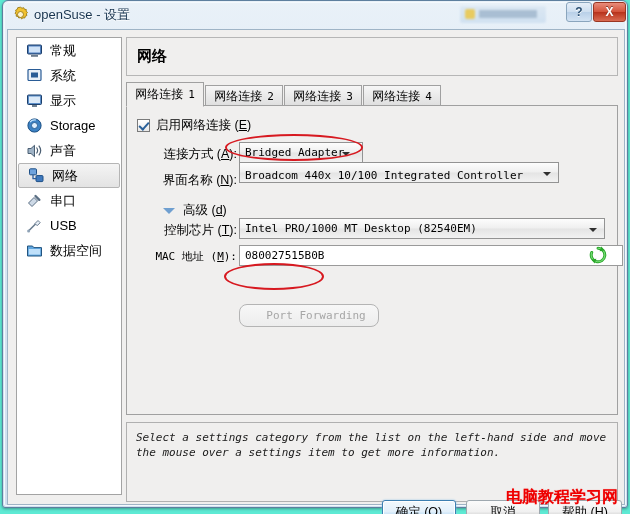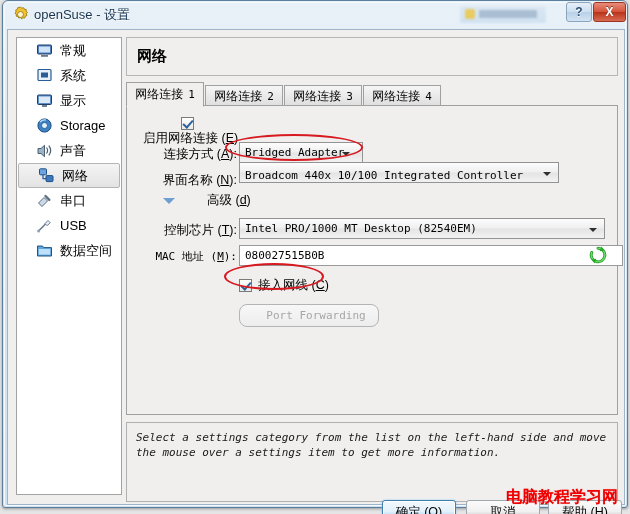--- a/index.html
+++ b/index.html
@@ -10,21 +10,21 @@
   body {
     font-family: "Liberation Sans", "DejaVu Sans", sans-serif;
     font-size: 12px;
     color: #000;
   }
   #screen {
     position: relative;
     width: 630px;
     height: 514px;
     overflow: hidden;
-    background: #e5e5e5;
+    background: #5eead4;
   }
 
   
   .window {
     position: absolute;
     left: 2px;
     top: 0px;
     width: 626px;
     height: 508px;
     border: 1px solid #5d7f9e;
@@ -137,21 +137,21 @@
     background: #ffffff;
     border: 1px solid #a3a3a3;
     box-sizing: border-box;
     overflow: hidden;
   }
   .side-item {
     position: relative;
     height: 25px;
     display: flex;
     align-items: center;
-    padding-left: 19px;
+    padding-left: 9px;
     box-sizing: border-box;
     white-space: nowrap;
   }
   .side-item.selected {
     background: linear-gradient(to bottom, #f4f4f4, #e3e3e3);
     border: 1px solid #b5b5b5;
     border-radius: 2px;
     margin: 0 1px;
     height: 25px;
   }
@@ -565,38 +565,38 @@
             <span style="margin-left:5px;">3</span>
           </div>
           <div class="tab" style="left:237px; width:78px;">
             <span class="cjk">网络连接</span>
             <span style="margin-left:5px;">4</span>
           </div>
         </div>
 
         <div class="tabpanel">
 
-          <div class="chk-row" style="left:10px; top:11px;flex-direction:column;">
+          <div class="chk-row" style="left:10px; top:11px;">
             <span class="checkbox checked"></span>
             <span class="chk-label"><span>启用网络连接</span> (<span class="mnem">E</span>)</span>
           </div>
 
           <span class="flabel" style="left:10px; top:40px; width:100px;"><span>连接方式</span> (<span class="mnem">A</span>):</span>
           <div class="combo narrow" style="left:112px; top:36px; width:124px;">
             <span class="val">Bridged Adapter</span>
             <span class="arrow"></span>
           </div>
 
           <span class="flabel" style="left:10px; top:66px; width:100px;"><span>界面名称</span> (<span class="mnem">N</span>):</span>
           <div class="combo" style="left:112px; top:56px; width:320px;align-items:flex-end;">
             <span class="val">Broadcom 440x 10/100 Integrated Controller</span>
             <span class="arrow"></span>
           </div>
 
-          <div class="disclosure" style="left:36px; top:86px;gap:24px;">
+          <div class="disclosure" style="left:36px; top:96px;">
             <span class="tri"></span>
             <span class="dl"><span>高级</span> (<span class="mnem">d</span>)</span>
           </div>
 
           <span class="flabel" style="left:10px; top:116px; width:100px;"><span>控制芯片</span> (<span class="mnem">T</span>):</span>
           <div class="combo" style="left:112px; top:112px; width:366px;">
             <span class="val">Intel PRO/1000 MT Desktop (82540EM)</span>
             <span class="arrow"></span>
           </div>
 
@@ -606,24 +606,20 @@
           </div>
           <span class="refresh-icon" style="left:462px; top:140px;">
             <svg width="18" height="18" viewBox="0 0 18 18">
               <path d="M9 2.2 a6.8 6.8 0 1 1 -6.3 4.3" fill="none" stroke="#2aa72a" stroke-width="3" stroke-linecap="round"></path>
               <path d="M9 2.2 a6.8 6.8 0 1 1 -6.3 4.3" fill="none" stroke="#77dd77" stroke-width="1.1" stroke-linecap="round"></path>
               <polygon points="12.4,0.6 15.6,4.6 10.6,5.2" fill="#2aa72a"></polygon>
               <polygon points="5.6,17.4 2.4,13.4 7.4,12.8" fill="#2aa72a"></polygon>
             </svg>
           </span>
 
-          <div class="chk-row" style="left:112px; top:171px;">
-            <span class="checkbox checked"></span>
-            <span class="chk-label"><span>接入网线</span> (<span class="mnem">C</span>)</span>
-          </div>
 
           <div class="pushbtn" style="left:112px; top:198px; width:140px;">
             <span>Port Forwarding</span>
           </div>
         </div>
 
         <div class="helpbox">
           <div class="helptext">Select a settings category from the list on the left-hand side and move the mouse over a settings item to get more information.</div>
         </div>
       </div>

